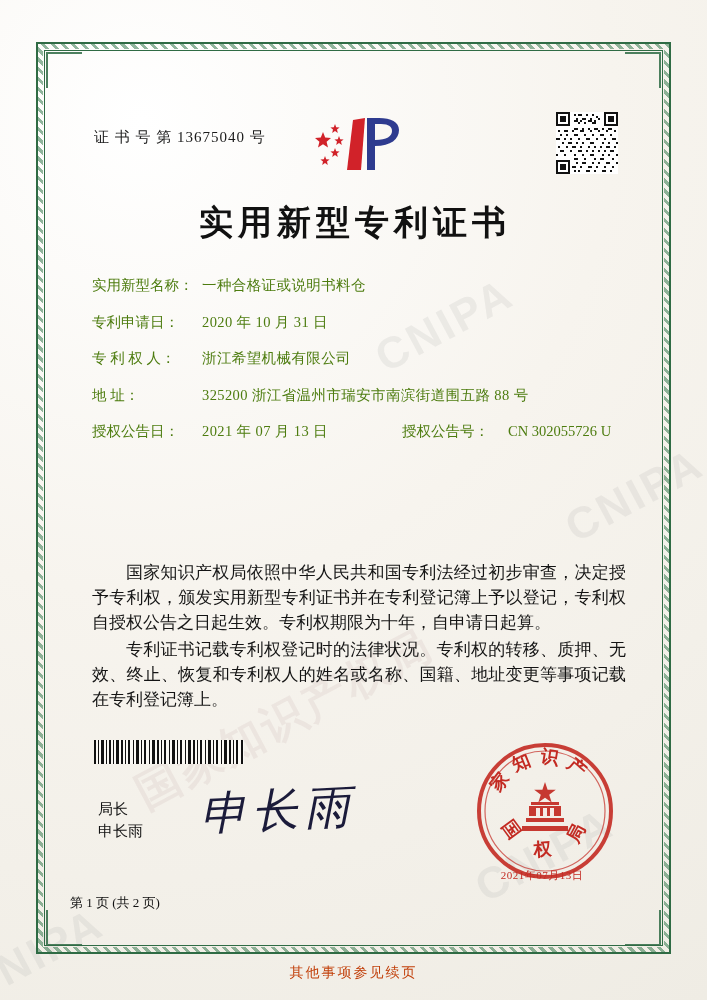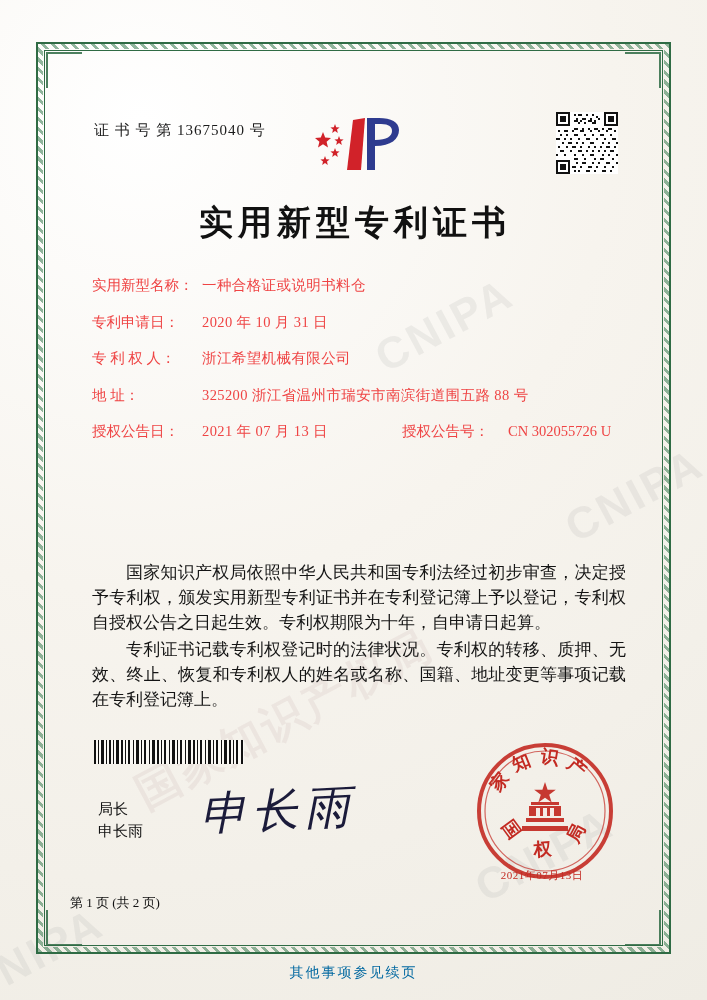--- a/index.html
+++ b/index.html
@@ -93,21 +93,21 @@
 
   
   .content {
     position: absolute;
     left: 70px; top: 80px;
     width: 570px;
     height: 840px;
   }
   .cert-no {
     position: absolute;
-    left: 24px; top: 41px;
+    left: 24px; top: 48px;
     font-size: 15px;
     color: #1b1b1b;
     letter-spacing: 1px;
     font-family: "Liberation Serif", serif;
   }
   
   .qr {
     position: absolute;
     right: 22px; top: 32px;
     width: 62px; height: 62px;
@@ -141,21 +141,21 @@
     position: absolute;
     top: 196px;
     left: 22px;
     right: 12px;
   }
   .field-row {
     display: flex;
     align-items: baseline;
     margin-bottom: 17.5px;
     font-size: 14.5px;
-    color: #ef4444;
+    color: #4d7c0f;
   }
   .field-label {
     width: 110px;
     flex: 0 0 110px;
     letter-spacing: 0px;
     white-space: nowrap;
   }
   .field-value {
     flex: 1;
     letter-spacing: 0.4px;
@@ -239,21 +239,21 @@
     font-size: 13px;
     color: #111;
   }
   .footer-note {
     position: absolute;
     left: 0; right: 0;
     bottom: 18px;
     text-align: center;
     font-size: 14px;
     letter-spacing: 2px;
-    color: #0369a1;
+    color: #c2410c;
   }
 </style>
 </head>
 <body>
 
 <div class="page">
   <div class="paper-texture"></div>
 
   <div class="watermark wm1">CNIPA</div>
   <div class="watermark wm2">CNIPA</div>

